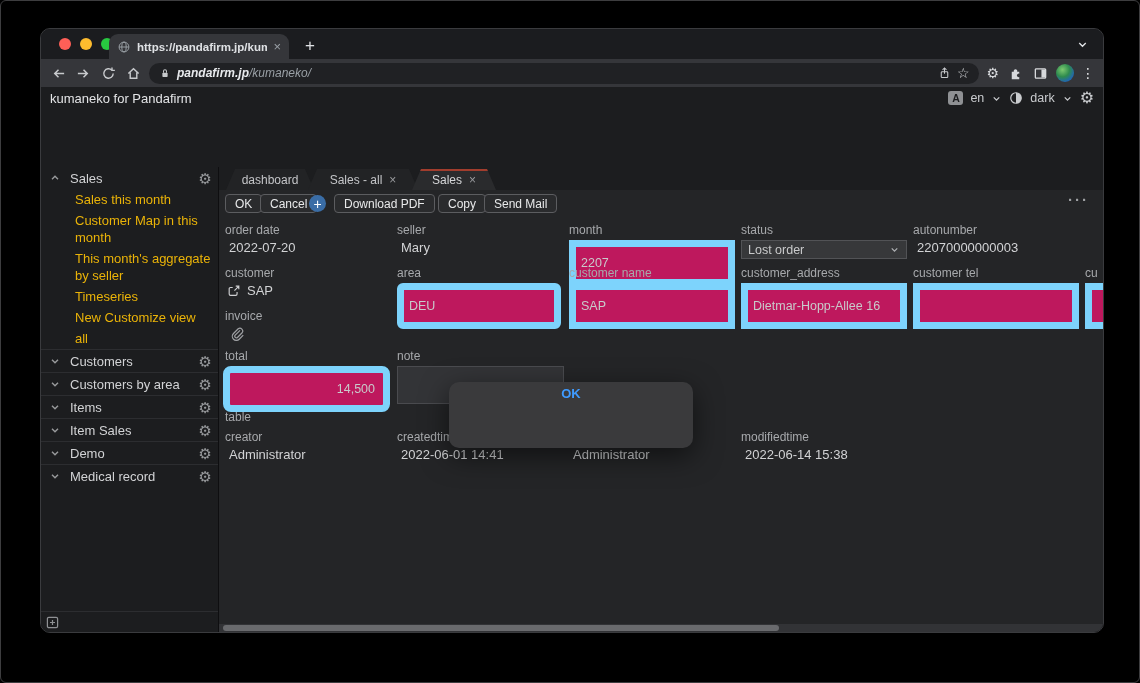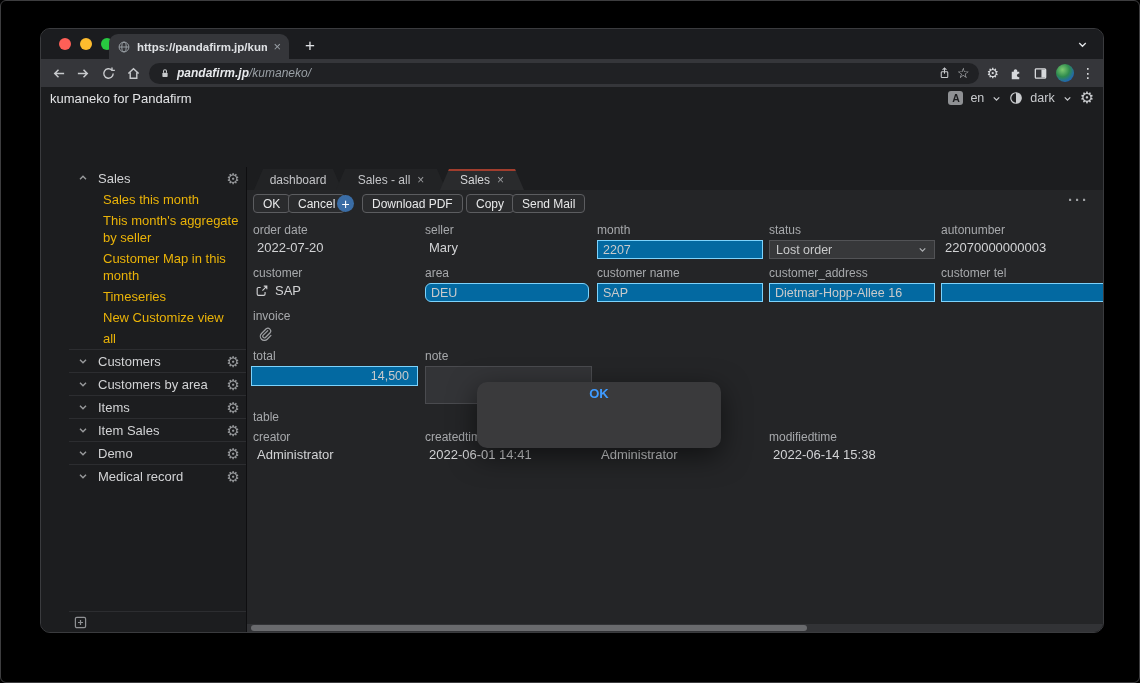--- a/index.html
+++ b/index.html
@@ -33,21 +33,21 @@
     background:radial-gradient(circle at 36% 32%,#7cc96f,#2f8b4e 42%,#2268ad 72%,#174f86);}
   .kebab{color:#dfe1e4;font-size:14px;line-height:1;}
   
   .page{position:absolute;left:0;top:58px;right:0;bottom:0;background:#1c1d1f;}
   .pagehead{height:22px;display:flex;align-items:center;justify-content:space-between;padding:0 9px;}
   .pagehead-title{font-size:13px;color:#e3e4e6;}
   .headctl{display:flex;align-items:center;gap:7px;color:#c9cbce;font-size:12.5px;}
   .trans-ic{width:15px;height:14px;background:#8f9194;color:#1d1e20;border-radius:3px;font-size:10.5px;
     font-weight:700;display:flex;align-items:center;justify-content:center;}
   .gear{color:#97999c;font-size:15px;line-height:1;}
-  .content{position:absolute;left:0;top:80px;right:0;bottom:0;display:flex;margin-left:28px;}
+  .content{position:absolute;left:0;top:80px;right:0;bottom:0;display:flex;}
   
   .sidebar{width:178px;box-sizing:border-box;border-right:1px solid #0e0e10;display:flex;flex-direction:column;
     background:#1c1d1f;overflow:hidden;}
   .sb-group{display:flex;align-items:center;height:22px;padding:0 6px 0 8px;gap:9px;flex:0 0 auto;}
   .sb-group.closed{border-top:1px solid #2c2d30;}
   .sb-group:last-of-type{border-bottom:1px solid #2c2d30;}
   .sb-label{flex:1;font-size:13px;color:#d2d3d5;white-space:nowrap;overflow:hidden;}
   .sb-sub{padding:2px 4px 2px 34px;font-size:13px;color:#eab308;line-height:17px;flex:0 0 auto;}
   .sb-foot{margin-top:auto;border-top:1px solid #2c2d30;height:20px;display:flex;align-items:center;padding:0 5px;}
   
@@ -59,22 +59,22 @@
   .ptab.active{background:linear-gradient(#a13d2d,#a13d2d) top/100% 2px no-repeat,#2a2b2d;color:#d6d7d9;}
   .ptab .x{color:#9a9b9e;font-size:12px;}
   .abar-btn{position:absolute;top:27px;height:19px;box-sizing:border-box;border:1px solid #5c5d60;border-radius:4px;
     background:#2a2b2d;color:#e8e9ea;font-size:12px;display:flex;align-items:center;padding:0 9px;}
   .addbtn{position:absolute;top:28px;width:17px;height:17px;border-radius:50%;background:#3a6da6;color:#fff;
     font-size:14px;display:flex;align-items:center;justify-content:center;line-height:1;}
   .more{position:absolute;top:24px;right:14px;color:#9fa1a4;font-size:15px;font-weight:700;letter-spacing:2px;}
   .fld{position:absolute;}
   .lbl{font-size:12px;color:#a7a9ac;margin-bottom:3px;white-space:nowrap;}
   .val{font-size:13px;color:#d2d3d5;padding-left:4px;white-space:nowrap;}
-  .inp{display:block;height:19px;box-sizing:border-box;background:#0369a1;border:1px solid #7dd3fc;
-    color:#c9cacb;font-size:12.5px;padding:8px 5px;font-family:inherit;outline:none;}
+  .inp{display:block;height:19px;box-sizing:border-box;background:#be185d;border:7px solid #7dd3fc;
+    color:#c9cacb;font-size:12.5px;padding:16px 5px;font-family:inherit;outline:none;}
   .sel{width:166px;height:19px;box-sizing:border-box;background:#37383a;border:1px solid #525356;
     display:flex;align-items:center;justify-content:space-between;padding:0 6px;color:#c9cacb;font-size:12.5px;}
   .notebox{width:167px;height:38px;box-sizing:border-box;background:#333437;border:1px solid #4a4b4f;
     resize:none;outline:none;}
   .custval{display:flex;align-items:center;gap:6px;font-size:13px;color:#d2d3d5;padding-left:2px;}
   
   .dialog{position:absolute;left:230px;top:215px;width:244px;height:66px;background:#3a3a3c;border-radius:10px;
     overflow:hidden;z-index:10;box-shadow:0 8px 28px rgba(0,0,0,.55);}
   .dlg-msg{height:41px;display:flex;align-items:center;justify-content:center;font-size:11.5px;color:#f3f4f5;
     border-bottom:2px solid #2f7cd6;white-space:nowrap;}
@@ -194,22 +194,22 @@
 
         <aside class="sidebar">
           <div class="sb-group">
             <svg width="12" height="12" viewBox="0 0 14 14" fill="none" stroke="#9a9b9d" stroke-width="1.6">
                 <path d="M3.5 8.5 7 5l3.5 3.5"></path>
               </svg>
             <span class="sb-label">Sales</span>
             <span class="gear">⚙</span>
           </div>
           <div class="sb-sub">Sales this month</div>
+          <div class="sb-sub">Customer Map in this month</div>
           <div class="sb-sub">This month's aggregate by seller</div>
-          <div class="sb-sub">Customer Map in this month</div>
           <div class="sb-sub">Timeseries</div>
           <div class="sb-sub">New Customize view</div>
           <div class="sb-sub">all</div>
 
           <div class="sb-group closed">
             <svg width="12" height="12" viewBox="0 0 14 14" fill="none" stroke="#9a9b9d" stroke-width="1.6">
                 <path d="M3.5 5.5 7 9l3.5-3.5"></path>
               </svg>
             <span class="sb-label">Customers</span>
             <span class="gear">⚙</span>
@@ -339,21 +339,21 @@
 
           <div class="fld" style="left:6px;top:142px">
             <div class="lbl">invoice</div>
             <svg style="margin:2px 0 0 4px" width="15" height="15" viewBox="0 0 16 16" fill="none" stroke="#9fa1a4" stroke-width="1.3">
                 <path d="M11.8 4.6 6.6 9.8a1.7 1.7 0 0 0 2.4 2.4l5-5a3 3 0 0 0-4.2-4.2l-5 5a4.3 4.3 0 0 0 6.1 6.1l4.3-4.3"></path>
               </svg>
           </div>
 
           <div class="fld" style="left:4px;top:182px">
             <div class="lbl" style="padding-left:2px">total</div>
-            <input class="inp" style="width: 167px; height: 20px; text-align: right; padding-right: 8px;" value="14,500">
+            <input class="inp" style="width: 167px; height: 20px; text-align: right; padding-right: 8px; border-radius: 8px;" value="14,500">
           </div>
           <div class="fld" style="left:178px;top:182px">
             <div class="lbl">note</div>
             <textarea class="notebox" style=""></textarea>
           </div>
 
           <div class="fld" style="left:6px;top:243px">
             <div class="lbl">table</div>
           </div>
 

